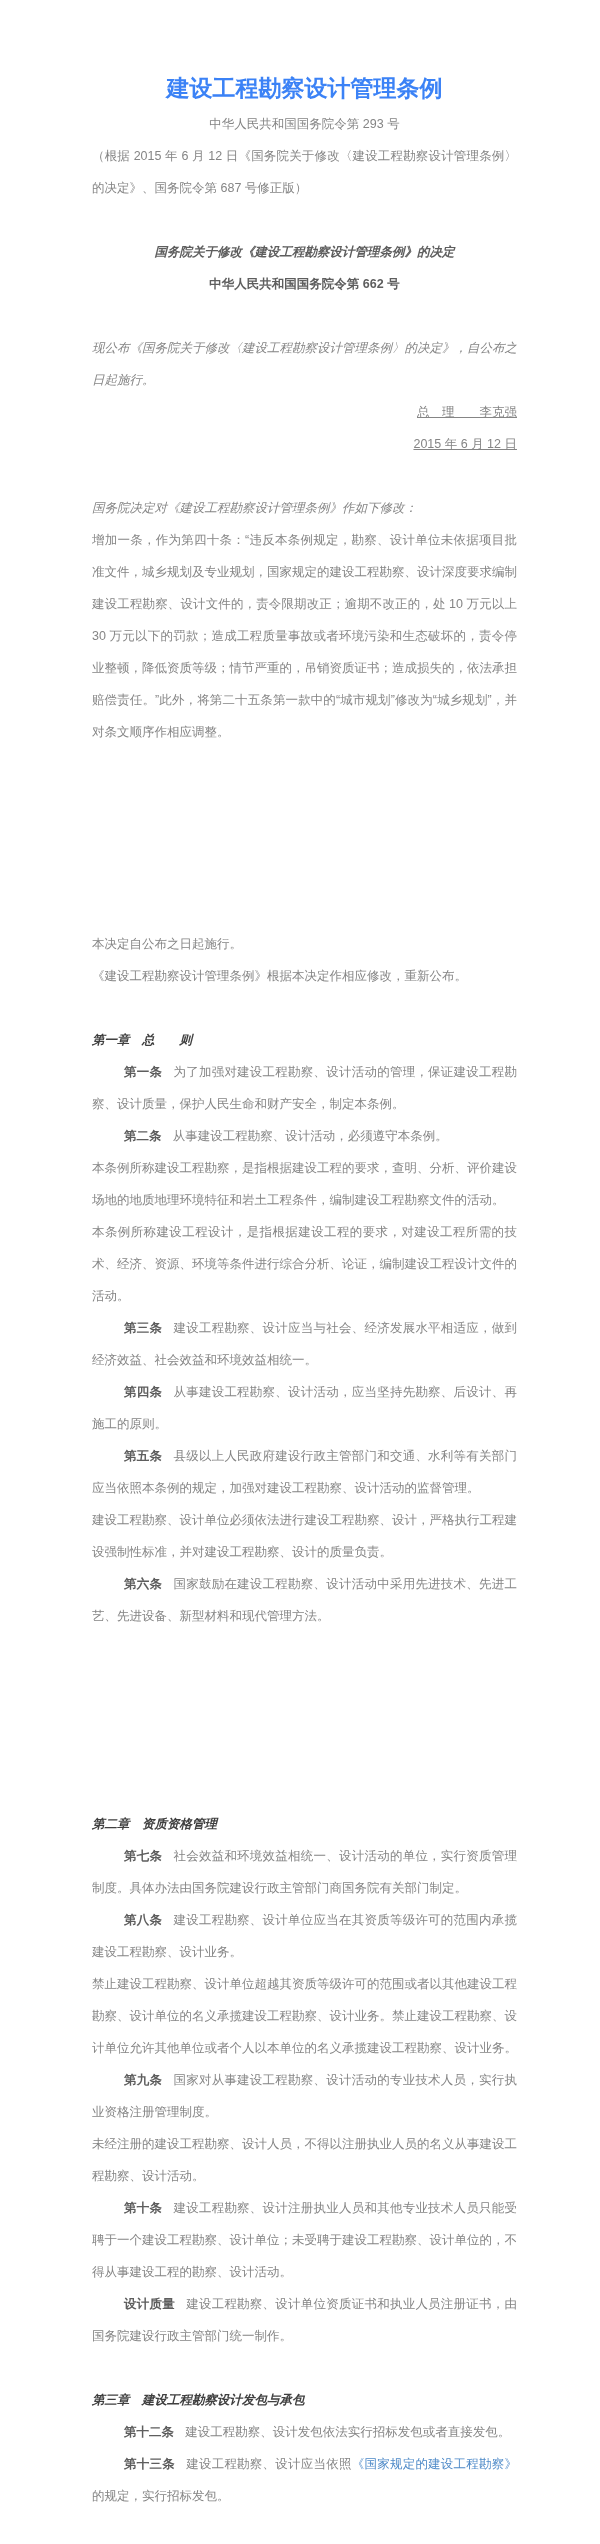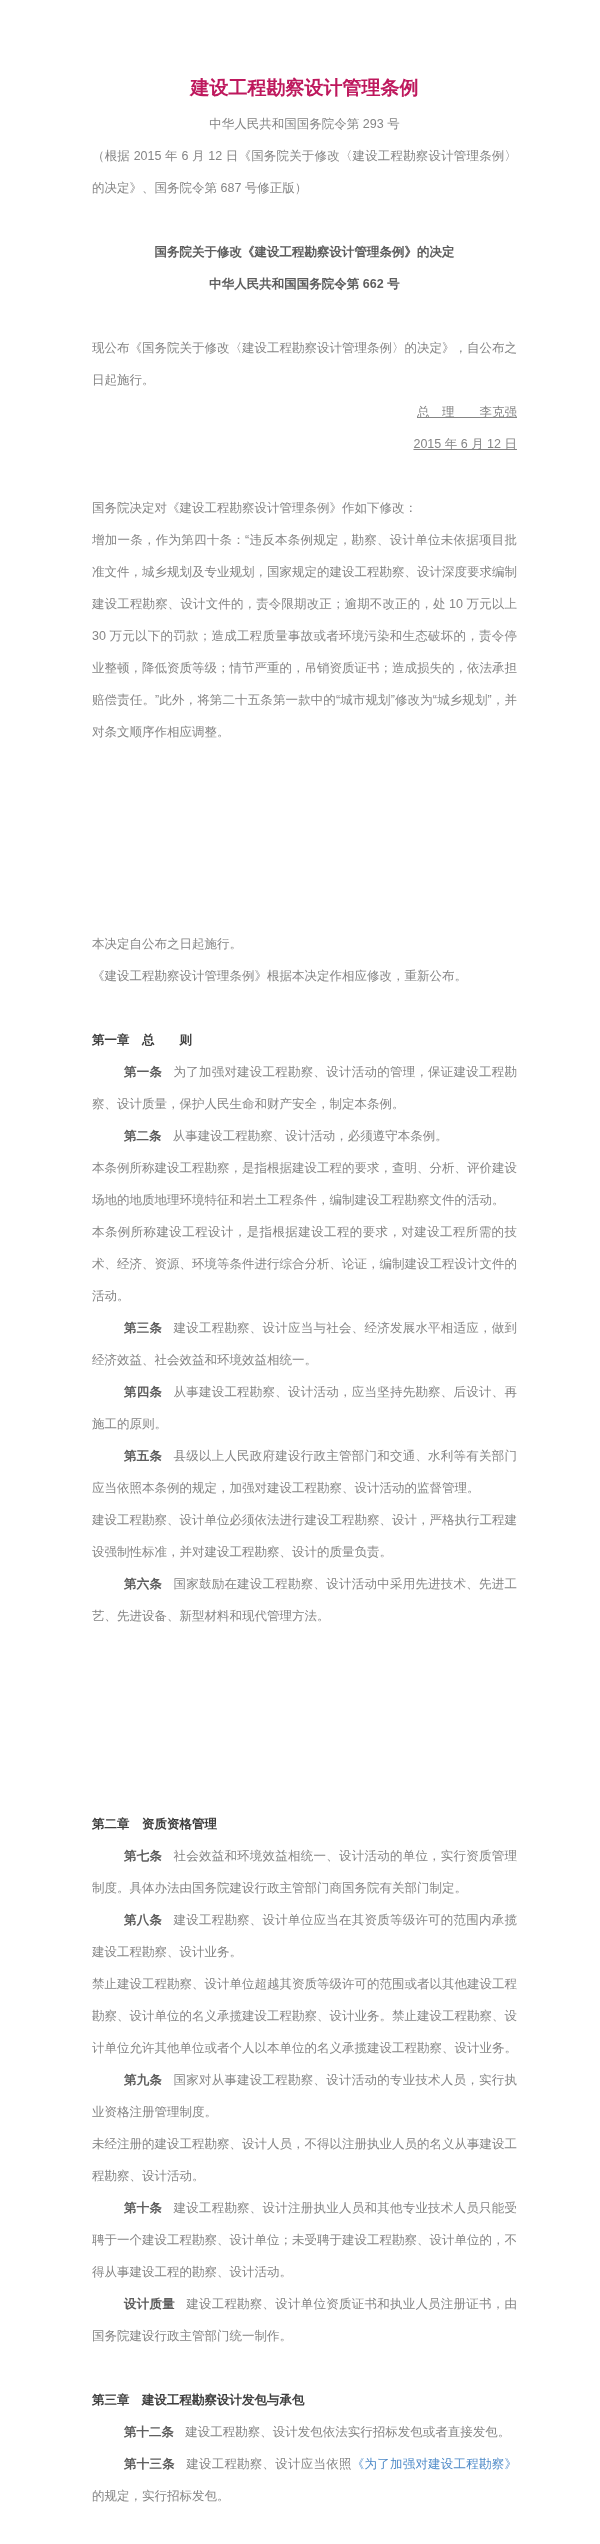--- a/index.html
+++ b/index.html
@@ -16,35 +16,35 @@
     width: 425px;
     margin-left: 92px;
     padding-top: 72px;
     font-size: 12.5px;
     line-height: 32px;
     color: #858585;
     text-align: justify;
   }
   .doc p { margin: 0; }
   .title {
-    font-size: 19px;
+    font-size: 23px;
     font-weight: bold;
-    color: #be185d;
+    color: #3b82f6;
     text-align: center;
     line-height: 32px;
   }
   .sub { margin-top: 4px !important; }
   .center { text-align: center; }
   .right  { text-align: right; text-decoration: underline; }
   .bold   { font-weight: bold; color: #5e5e5e; }
   .chapter { font-weight: bold; color: #404040; }
   b.label { font-weight: bold; color: #5e5e5e; margin-right: 0.9em; margin-left: 32px; }
-  .mt-sm { margin-top: 32px !important; }
+  .mt-sm { margin-top: 32px !important; font-style: italic; }
   .mt-xl { margin-top: 180px !important; }
-  .mt-lg { margin-top: 176px !important; }
+  .mt-lg { margin-top: 176px !important; font-style: italic; }
   a.law-link { color: #4e8ac8; text-decoration: none; cursor: pointer; }
 </style>
 </head>
 <body>
 
 <div class="page">
   <div class="doc">
 
     <p class="title">建设工程勘察设计管理条例</p>
     <p class="center sub">中华人民共和国国务院令第 293 号</p>
@@ -81,16 +81,16 @@
     <p><b class="label">第八条</b><span>建设工程勘察、设计单位应当在其资质等级许可的范围内承揽建设工程勘察、设计业务。</span></p>
     <p>禁止建设工程勘察、设计单位超越其资质等级许可的范围或者以其他建设工程勘察、设计单位的名义承揽建设工程勘察、设计业务。禁止建设工程勘察、设计单位允许其他单位或者个人以本单位的名义承揽建设工程勘察、设计业务。</p>
     <p><b class="label">第九条</b><span>国家对从事建设工程勘察、设计活动的专业技术人员，实行执业资格注册管理制度。</span></p>
     <p>未经注册的建设工程勘察、设计人员，不得以注册执业人员的名义从事建设工程勘察、设计活动。</p>
     <p><b class="label">第十条</b><span>建设工程勘察、设计注册执业人员和其他专业技术人员只能受聘于一个建设工程勘察、设计单位；未受聘于建设工程勘察、设计单位的，不得从事建设工程的勘察、设计活动。</span></p>
     <p><b class="label">设计质量</b><span>建设工程勘察、设计单位资质证书和执业人员注册证书，由国务院建设行政主管部门统一制作。</span></p>
 
     <p class="chapter mt-sm">第三章　建设工程勘察设计发包与承包</p>
 
     <p><b class="label">第十二条</b><span>建设工程勘察、设计发包依法实行招标发包或者直接发包。</span></p>
-    <p><b class="label">第十三条</b><span>建设工程勘察、设计应当依照</span><a class="law-link">《为了加强对建设工程勘察》</a><span>的规定，实行招标发包。</span></p>
+    <p><b class="label">第十三条</b><span>建设工程勘察、设计应当依照</span><a class="law-link">《国家规定的建设工程勘察》</a><span>的规定，实行招标发包。</span></p>
 
   </div>
 </div>
 
 </body></html>

